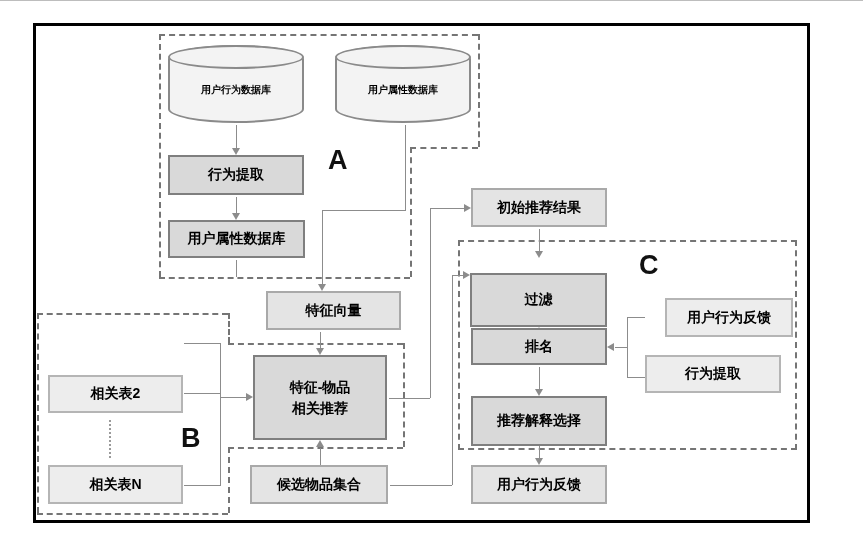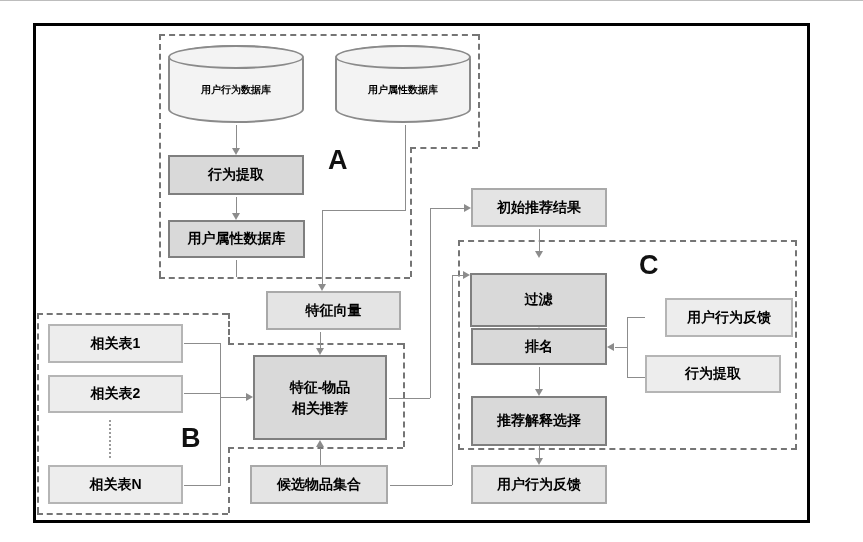--- a/index.html
+++ b/index.html
@@ -114,21 +114,20 @@
 
   <div class="box proc" style="left:168px;top:155px;width:136px;height:40px">行为提取</div>
   <div class="box proc" style="left:168px;top:220px;width:137px;height:38px">用户属性数据库</div>
   <div class="box mid" style="left:266px;top:291px;width:135px;height:39px">特征向量</div>
 
   <div class="box proc two" style="left:253px;top:355px;width:134px;height:85px">
     <span>特征-物品</span>
     <span>相关推荐</span>
   </div>
 
-  <div class="box light" style="left:48px;top:324px;width:135px;height:39px">相关表1</div>
   <div class="box light" style="left:48px;top:375px;width:135px;height:38px">相关表2</div>
   <div class="box light" style="left:48px;top:465px;width:135px;height:39px">相关表N</div>
 
   <div class="box mid" style="left:250px;top:465px;width:138px;height:39px">候选物品集合</div>
 
   <div class="box mid" style="left:471px;top:188px;width:136px;height:39px">初始推荐结果</div>
   <div class="box proc" style="left:470px;top:273px;width:137px;height:54px">过滤</div>
   <div class="box proc" style="left:471px;top:328px;width:136px;height:37px">排名</div>
   <div class="box proc" style="left:471px;top:396px;width:136px;height:50px">推荐解释选择</div>
   <div class="box mid" style="left:471px;top:465px;width:136px;height:39px">用户行为反馈</div>

